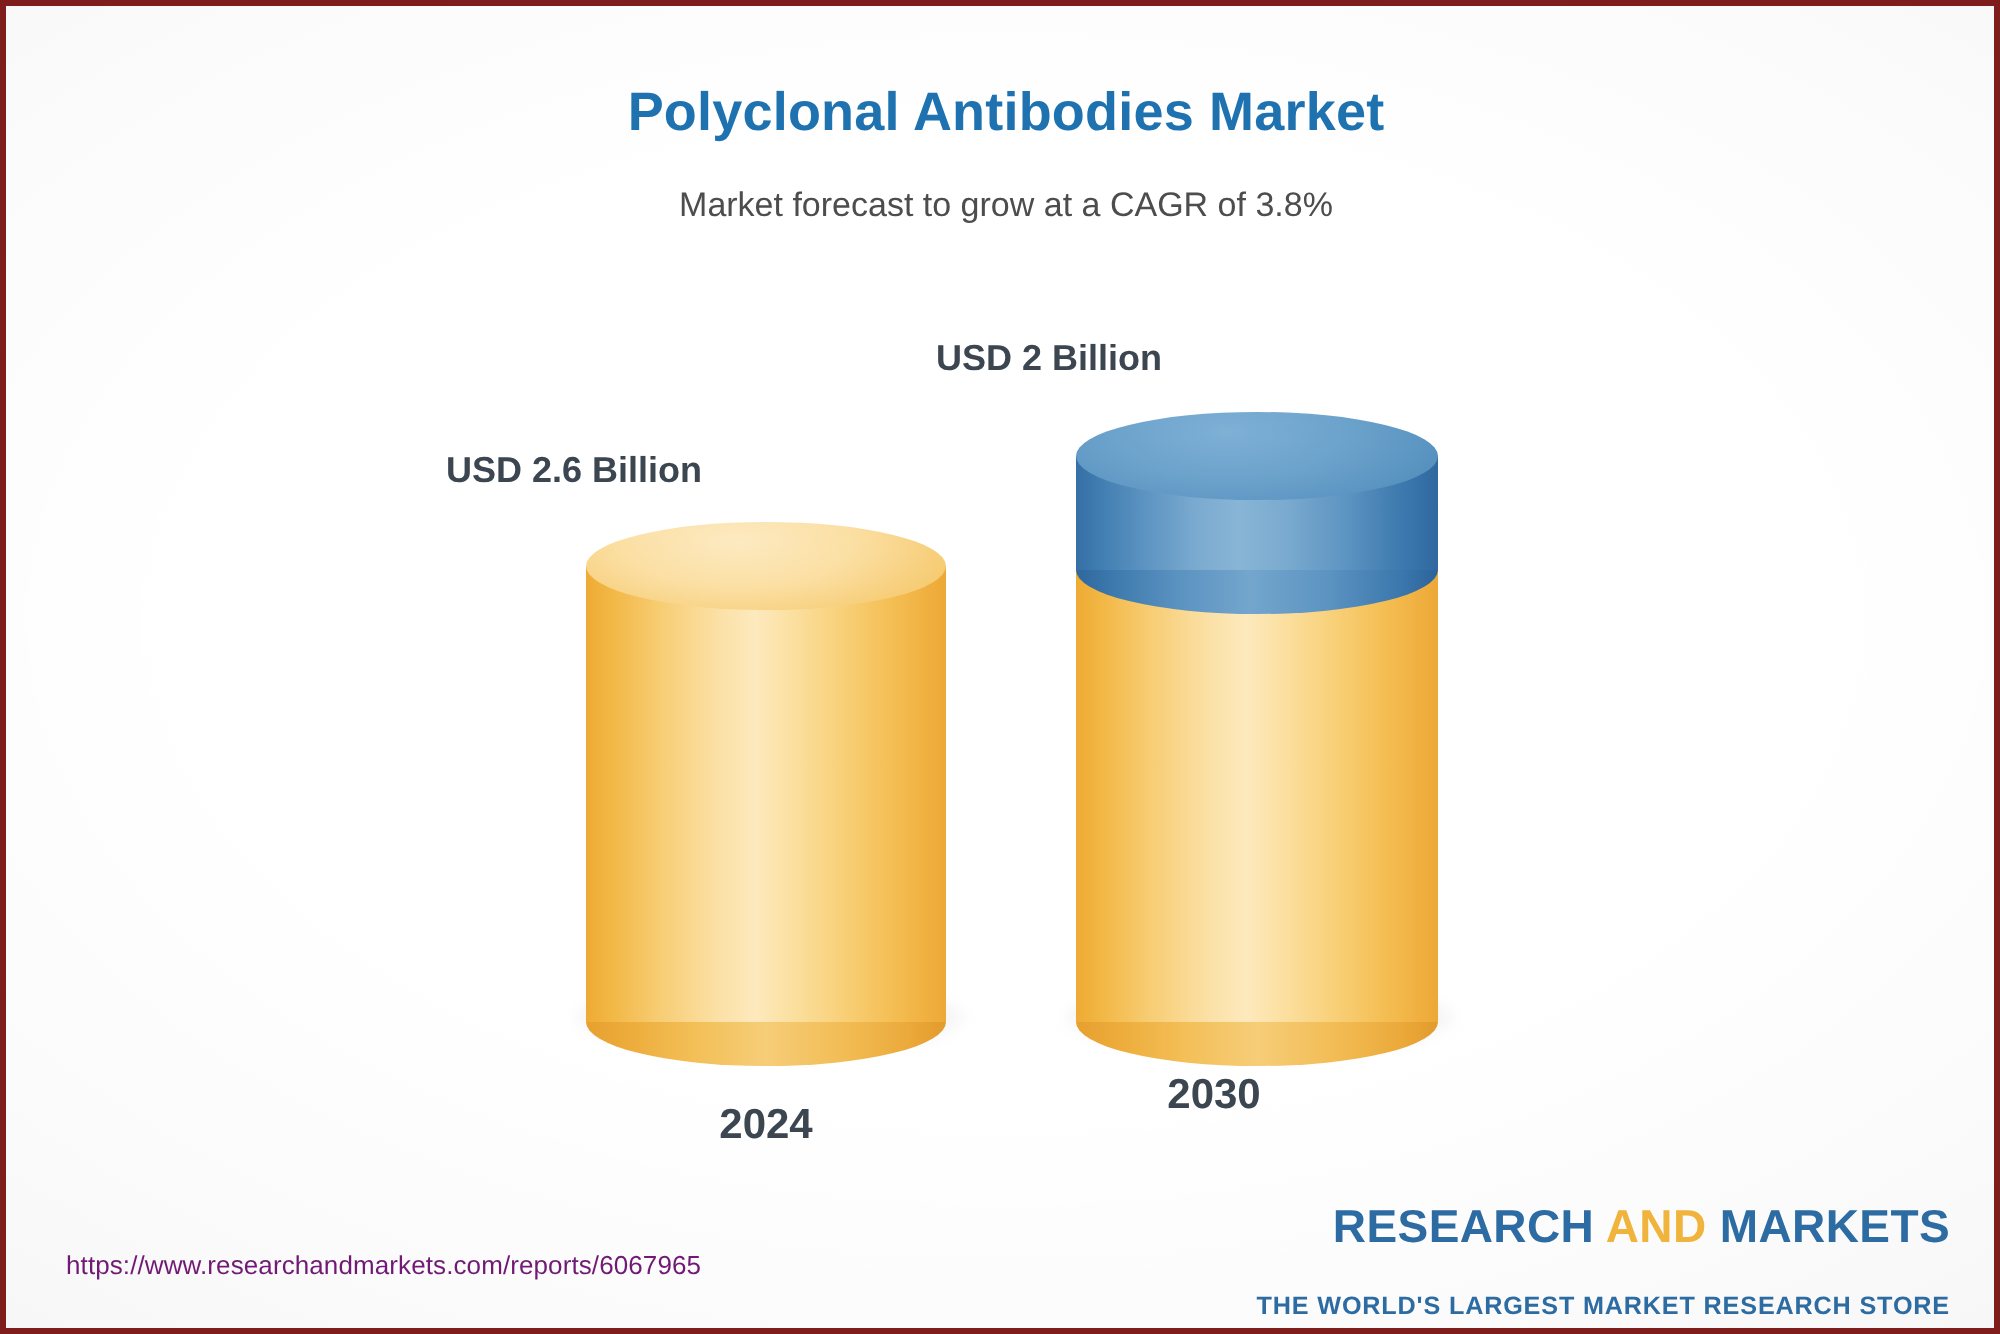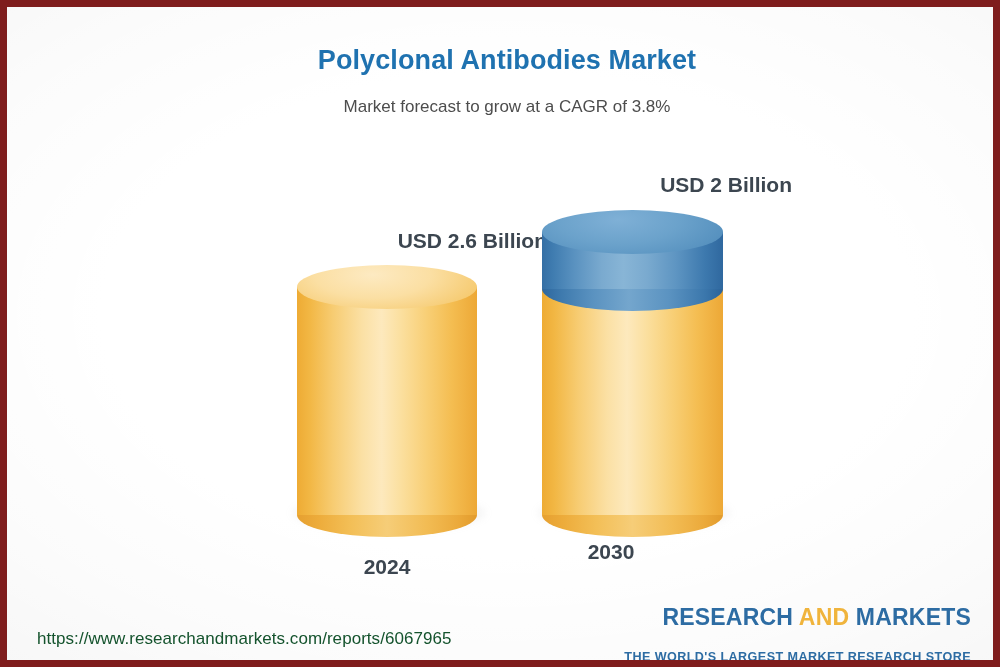--- a/index.html
+++ b/index.html
@@ -13,21 +13,21 @@
     font-family: "Liberation Sans", sans-serif;
     overflow: hidden;
   }
 
   #infographic {
     position: relative;
     width: 1000px;
     height: 667px;
     background: #f7f7f7;
     box-sizing: border-box;
-    border: 7px solid #7f1d1d;
+    border: 3px solid #7f1d1d;
     overflow: hidden;
   }
 
   
   #canvas-wash {
     position: absolute;
     left: 0; top: 0;
     width: 1000px; height: 667px;
     background: radial-gradient(ellipse 78% 70% at 50% 46%,
                 #ffffff 0%, #ffffff 52%, rgba(255,255,255,0.55) 78%,
@@ -55,22 +55,22 @@
     font-weight: normal;
     color: #4d4d4d;
   }
 
   
   .bar-group { position: absolute; }
 
   .value-label {
     position: absolute;
     width: 320px;
-    text-align: right;
-    font-size: 21px;
+    text-align: left;
+    font-size: 18px;
     font-weight: bold;
     color: #3c4650;
     white-space: nowrap;
   }
   .year-label {
     position: absolute;
     width: 320px;
     text-align: center;
     font-size: 21px;
     font-weight: bold;
@@ -139,22 +139,22 @@
   .cyl-bottom.yellow {
     background: linear-gradient(to right,
       #e6a030 0%, #edac3b 12%, #f3bf57 30%, #f6cd78 50%,
       #f2bc54 72%, #eba93a 90%, #e29b2c 100%);
   }
 
   
   #report-url {
     position: absolute;
     left: 30px; top: 622px;
-    font-size: 17px;
-    color: #14532d;
+    font-size: 13px;
+    color: #701a75;
     letter-spacing: 0.05px;
   }
 
   #brand-logo {
     position: absolute;
     right: 22px; top: 598px;
     text-align: right;
   }
   #brand-wordmark {
     font-size: 23px;

